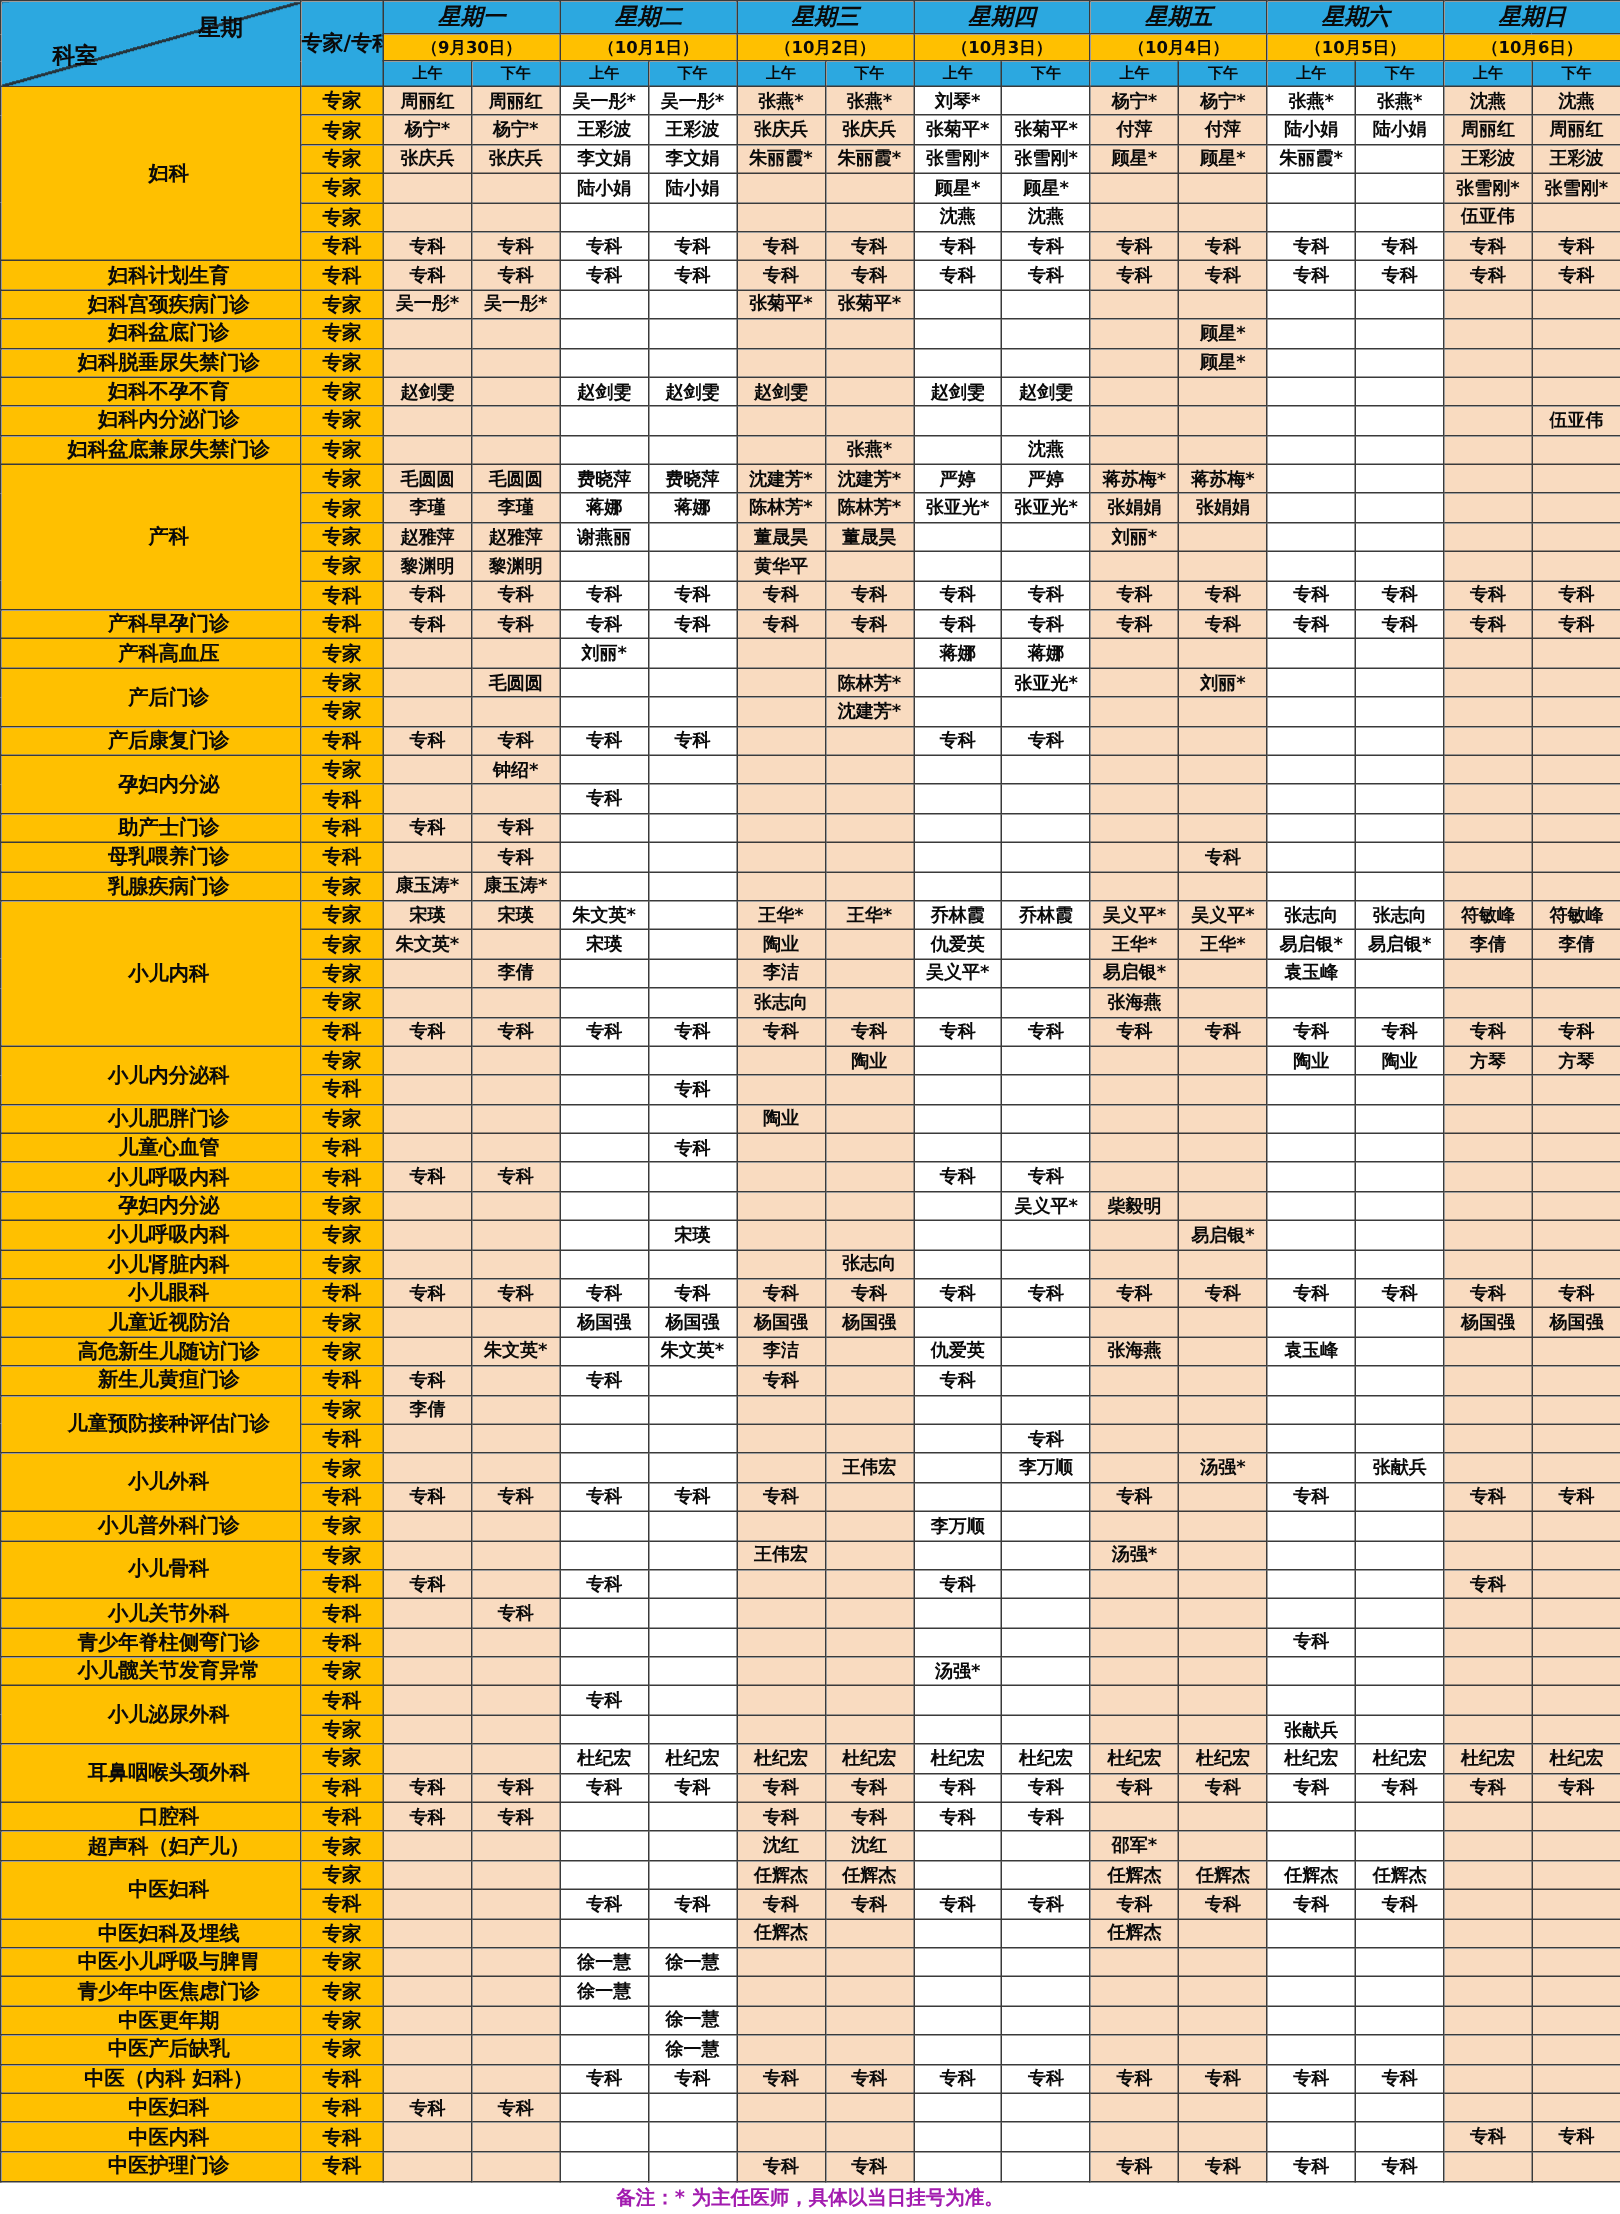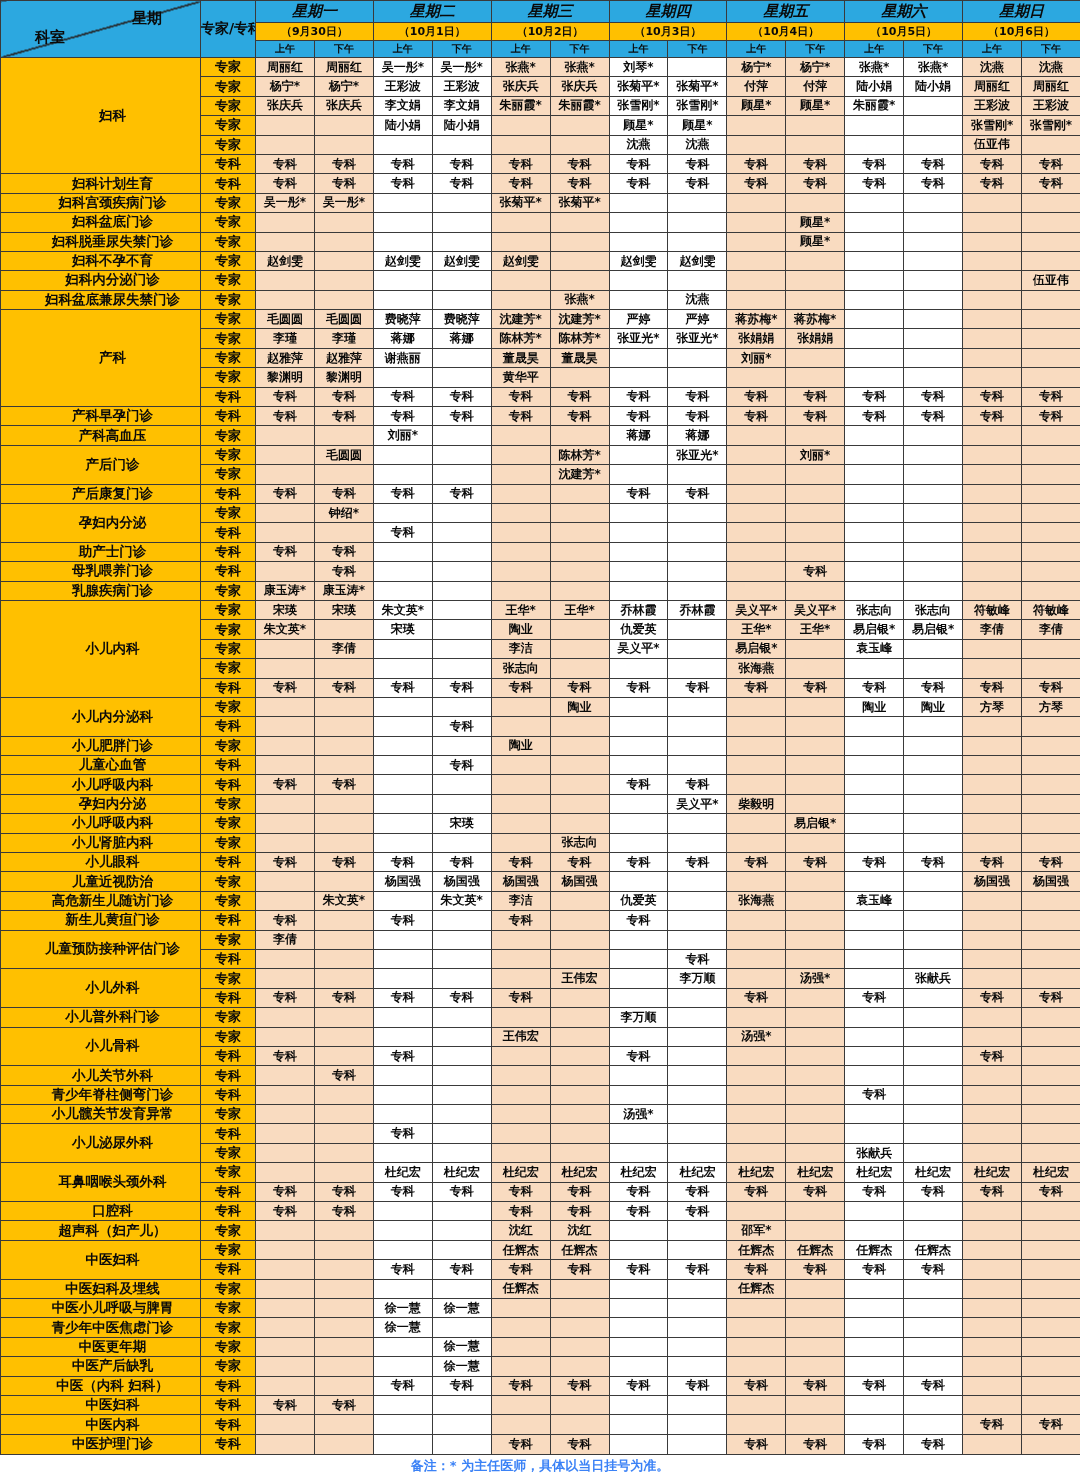--- a/index.html
+++ b/index.html
@@ -15,21 +15,21 @@
   .c-dept{bottom:10px;left:34px;font-family:Liberation Serif, serif;}
   .rolehead{background:#2CA8E0;font-weight:bold;font-size:14px;}
   .dayname{background:#2CA8E0;font-weight:bold;font-size:15px;font-style:italic;}
   .daydate{background:#FFC000;font-weight:bold;font-size:11px;}
   .ampm{background:#2CA8E0;font-weight:bold;font-size:10px;}
   .dept{background:#FFC000;font-weight:bold;font-size:13.5px;}
   .role{background:#FFC000;font-weight:bold;font-size:13px;}
   .peach{background:#F9DBC0;}
   .white{background:#FFFFFF;}
   .cell{font-weight:bold;font-size:12px;}
-  #note{height:21px;line-height:21px;text-align:center;color:#3b82f6;font-weight:bold;font-size:13px;}
+  #note{height:21px;line-height:21px;text-align:center;color:#a21caf;font-weight:bold;font-size:13px;}
   td.dept{white-space:nowrap;padding-left:24px;}
 </style>
 </head>
 <body>
 
 <div id="stage">
   <table id="sched">
     <colgroup>
       <col style="width:200px">
         <col style="width:55px">

